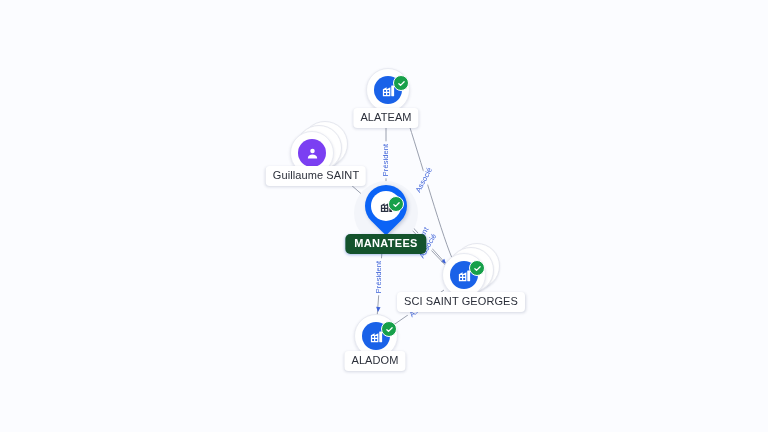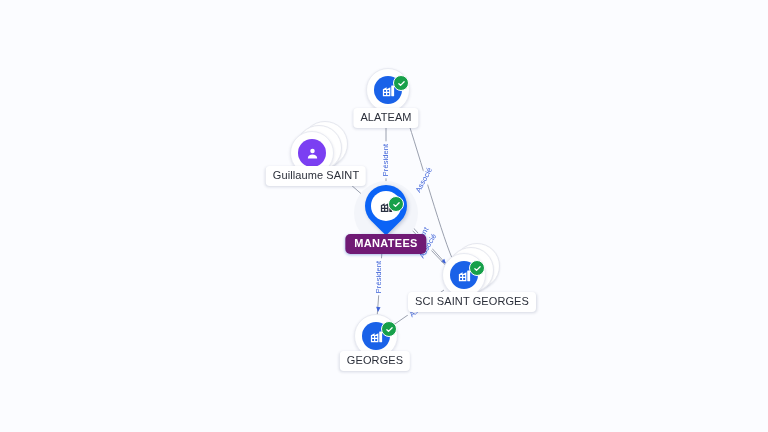--- a/index.html
+++ b/index.html
@@ -129,21 +129,21 @@
     font-size: 11px;
     line-height: 1;
     color: #2b2f3a;
     background: #ffffff;
     border-radius: 4px;
     padding: 4px 7px 5px 7px;
     box-shadow: 0 1px 3px rgba(30,40,90,.17);
     letter-spacing: .1px;
   }
   .nlabel.selected {
-    background: #701a75;
+    background: #14532d;
     color: #ffffff;
     font-weight: 700;
     border-radius: 5px;
     padding: 4px 9px 5px 9px;
     letter-spacing: .3px;
     box-shadow: 0 1px 3px rgba(11,70,190,.35);
   }
 
   
   .elabel {
@@ -240,37 +240,37 @@
               <rect x="16.4" y="4" width="4.6" height="17" rx="0.6" fill="#ffffff"></rect>
             </svg>
           </div>
         </div>
         <div class="badge" style="position: absolute; left: 5px; top: -15px; z-index: 8;">
           <svg width="9" height="9" viewBox="0 0 24 24" aria-hidden="true">
             <path d="M5 12.6l4.4 4.4L19 7.4" fill="none" stroke="#ffffff" stroke-width="3.4" stroke-linecap="round" stroke-linejoin="round"></path>
           </svg>
         </div>
       </div>
-      <div class="nlabel" style="left: 472px; top: 292px; z-index: 9;">SCI SAINT GEORGES</div>
+      <div class="nlabel" style="left: 461px; top: 292px; z-index: 9;">SCI SAINT GEORGES</div>
       <div class="node" style="left: 376px; top: 336px;">
         <div class="chip" style="z-index: 5;">
           <div class="disc company">
             <svg width="15" height="15" viewBox="0 0 24 24" aria-hidden="true">
               <path fill="#ffffff" d="M3 21V10l6-3.2V10l6-3.2V21H3zm2-2h3v-3H5v3zm0-5h3v-3H5v3zm5 5h3v-3h-3v3zm0-5h3v-3h-3v3z"></path>
               <rect x="16.4" y="4" width="4.6" height="17" rx="0.6" fill="#ffffff"></rect>
             </svg>
           </div>
         </div>
         <div class="badge" style="position: absolute; left: 5px; top: -15px; z-index: 8;">
           <svg width="9" height="9" viewBox="0 0 24 24" aria-hidden="true">
             <path d="M5 12.6l4.4 4.4L19 7.4" fill="none" stroke="#ffffff" stroke-width="3.4" stroke-linecap="round" stroke-linejoin="round"></path>
           </svg>
         </div>
       </div>
-      <div class="nlabel" style="left: 375px; top: 351px; z-index: 9;">GEORGES</div>
+      <div class="nlabel" style="left: 375px; top: 351px; z-index: 9;">ALADOM</div>
     </div>
   <div id="elabel-layer">
       <div class="elabel" style="color: rgb(63, 99, 216); left: 386px; top: 160px; transform: translate(-50%, -50%) rotate(-90deg);">Président</div>
       <div class="elabel" style="color: rgb(63, 99, 216); left: 424px; top: 180px; transform: translate(-50%, -50%) rotate(-62deg);">Associé</div>
       <div class="elabel purple" style="color: rgb(123, 98, 224); left: 348px; top: 179px; transform: translate(-50%, -50%) rotate(-48deg);">Part</div>
       <div class="elabel" style="color: rgb(63, 99, 216); left: 421px; top: 238px; transform: translate(-50%, -50%) rotate(-60deg);">Gérant</div>
       <div class="elabel" style="color: rgb(63, 99, 216); left: 428px; top: 246px; transform: translate(-50%, -50%) rotate(-60deg);">Associé</div>
       <div class="elabel" style="color: rgb(63, 99, 216); left: 379px; top: 277px; transform: translate(-50%, -50%) rotate(-90deg);">Président</div>
       <div class="elabel" style="color: rgb(63, 99, 216); left: 421px; top: 307px; transform: translate(-50%, -50%) rotate(-40deg);">Associé</div>
     </div>

